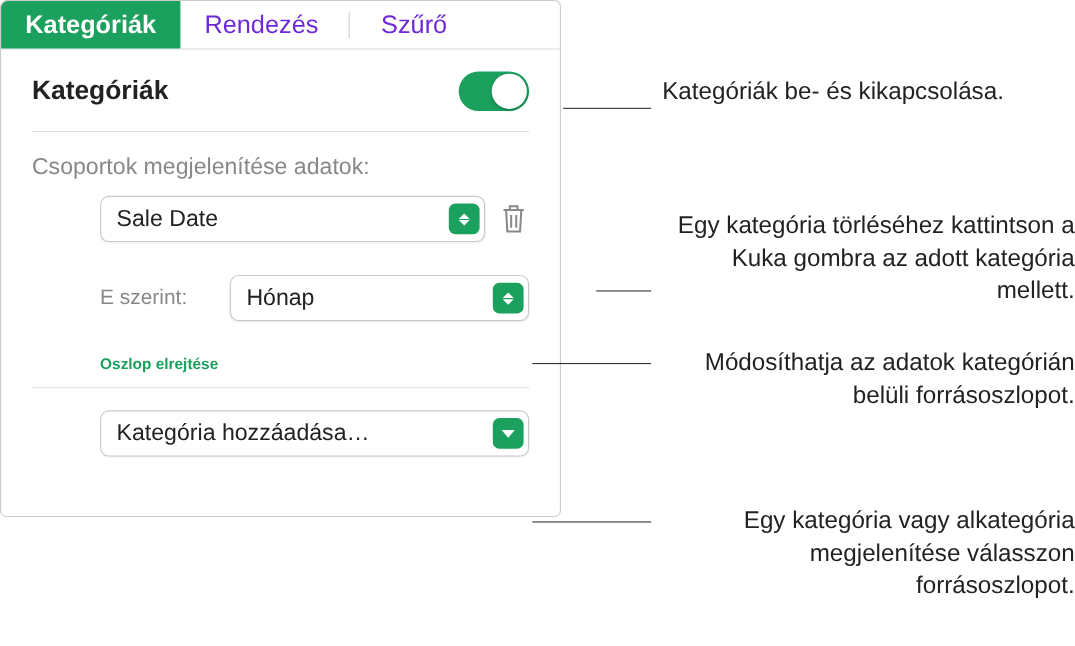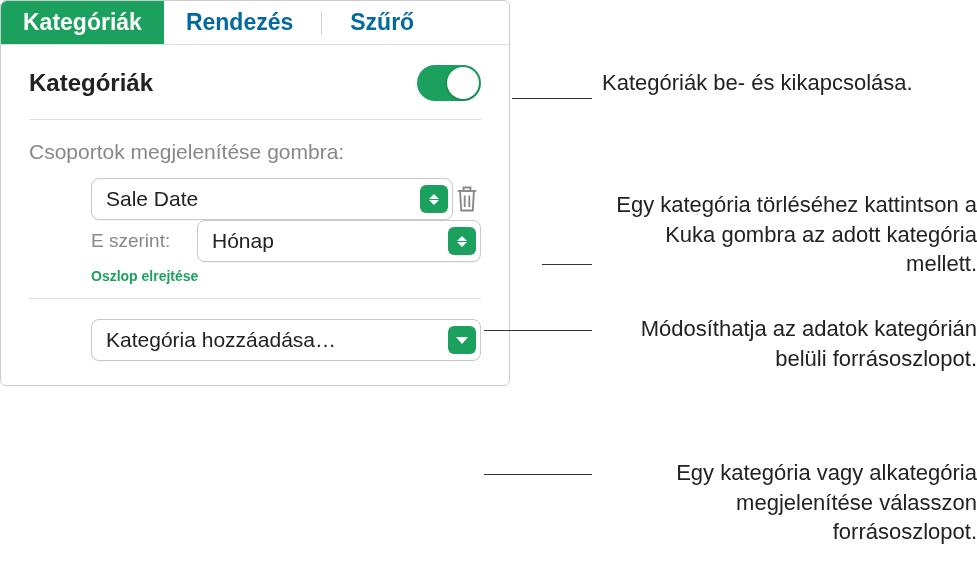--- a/index.html
+++ b/index.html
@@ -21,24 +21,23 @@
     }
     .tabs {
       display: flex;
       align-items: center;
       height: 44px;
       border-bottom: 1px solid #e0e0e0;
     }
     .tab {
       padding: 8px 22px;
       font-size: 23px;
-      color: #0369a1;
+      color: #6d28d9;
       cursor: pointer;
       position: relative;
-      font-weight: bold;
     }
     .tab.active {
       background: #1ba05e;
       color: #fff;
       font-weight: 600;
       border-radius: 6px 0 0 0;
     }
     .tab-divider {
       width: 1px;
       height: 24px;
@@ -83,21 +82,22 @@
       margin: 0 0 20px 0;
     }
     .field-label {
       font-size: 21px;
       color: #888;
       margin-bottom: 14px;
     }
     .row {
       display: flex;
       align-items: center;
-      margin-bottom: 0;
+      gap: 12px;
+      margin-bottom: 30px;
     }
     .row-indent { padding-left: 62px; }
     .inline-label {
       font-size: 19px;
       color: #888;
       min-width: 106px;
     }
     .dropdown {
       flex: 1;
       height: 42px;
@@ -174,21 +174,21 @@
 
   <div class="section">
     <div class="section-header">
       <div class="section-title">Kategóriák</div>
       <div class="toggle">
         <div class="toggle-knob"></div>
       </div>
     </div>
     <div class="divider"></div>
 
-    <div class="field-label">Csoportok megjelenítése gombra:</div>
+    <div class="field-label">Csoportok megjelenítése adatok:</div>
 
     <div class="row row-indent">
       <div class="dropdown">
         <span>Sale Date</span>
         <div class="dropdown-chevrons">
           <div class="chevron up"></div>
           <div class="chevron down"></div>
         </div>
       </div>
       <svg class="trash" viewBox="0 0 24 26" fill="none" stroke="currentColor" stroke-width="1.6">

